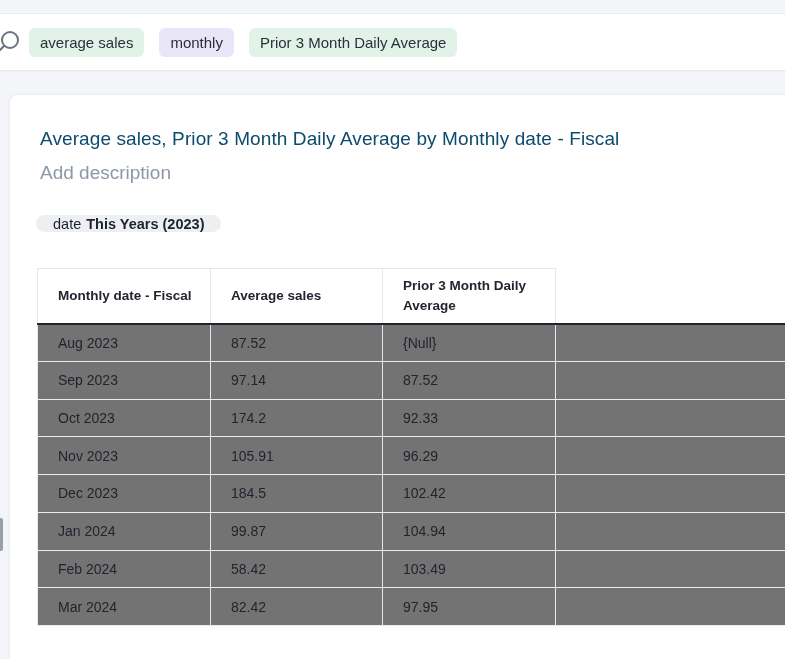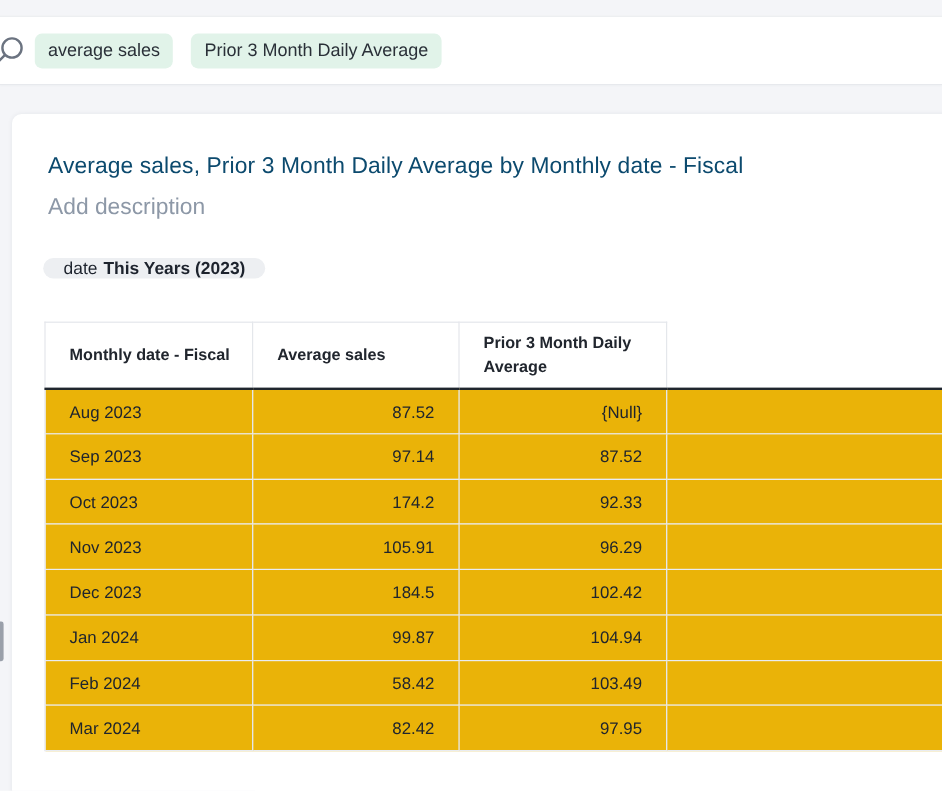--- a/index.html
+++ b/index.html
@@ -115,25 +115,25 @@
   .data-table th:first-child { border-left: 1px solid #e4e7eb; }
   .data-table th.v-sep { border-right: 1px solid #e4e7eb; }
 
   .data-table td {
     height: 37.75px;
     font-size: 14px;
     color: #20252d;
     vertical-align: middle;
     padding: 0 20px;
     border-bottom: 1px solid #e9ecf1;
-    background: #eab308;
+    background: #737373;
   }
   .data-table td:first-child { border-left: 1px solid #e4e7eb; }
   .data-table td.v-sep { border-right: 1px solid #e4e7eb; }
-  .data-table td.num { text-align: right; }
+  .data-table td.num { }
 
   
   .edge-scrollbar {
     position: absolute;
     left: 0; top: 518px;
     width: 3px; height: 33px;
     background: #9aa0aa;
     border-radius: 0 2px 2px 0;
   }
 </style>
@@ -142,20 +142,21 @@
 
 <div class="searchbar">
   <span class="search-icon-wrap">
     <svg width="26" height="26" viewBox="0 0 26 26">
       <circle cx="13" cy="11" r="8" fill="none" stroke="#6b7380" stroke-width="2"></circle>
       <line x1="7" y1="17" x2="1.5" y2="22.5" stroke="#6b7380" stroke-width="2" stroke-linecap="round"></line>
     </svg>
   </span>
   <div class="tokens">
     <span class="token" style="background: rgb(225, 243, 233);">average sales</span>
+    <span class="token" style="background: rgb(234, 229, 249);">monthly</span>
     <span class="token" style="background: rgb(225, 243, 233);">Prior 3 Month Daily Average</span>
   </div>
 </div>
 
 <div class="card">
   <div class="card-inner">
     <div class="answer-title">Average sales, Prior 3 Month Daily Average by Monthly date - Fiscal</div>
     <div class="add-description">Add description</div>
 
     <div class="filter-chip">

